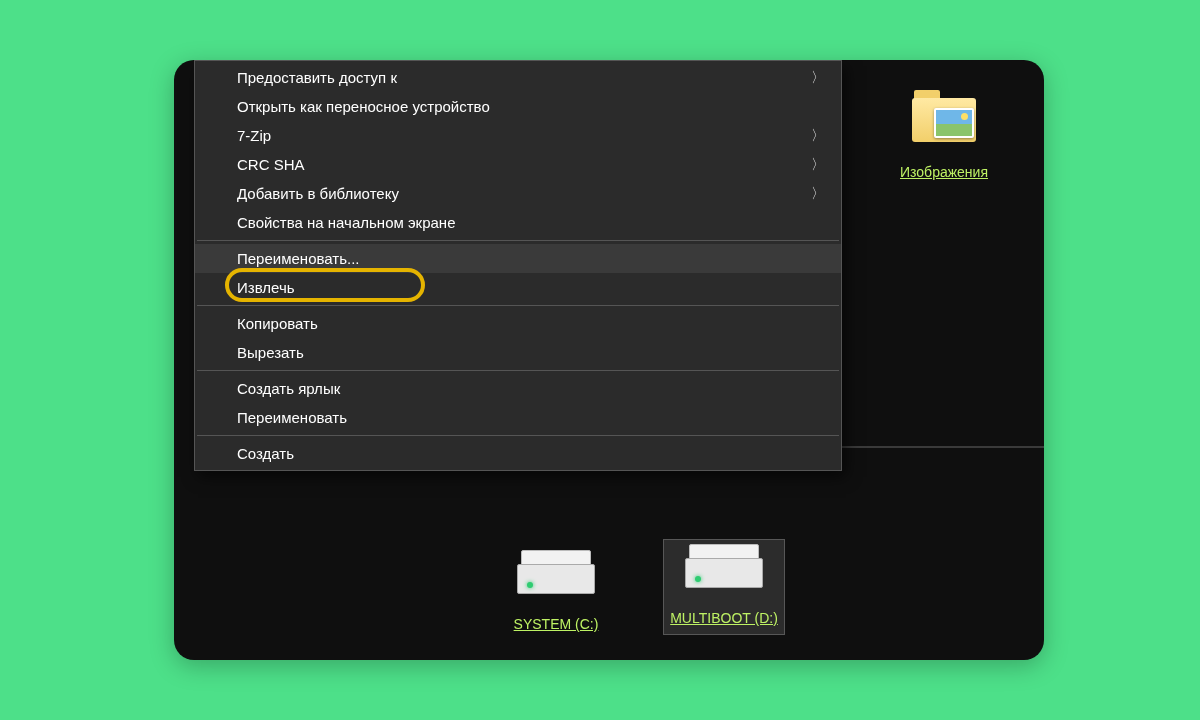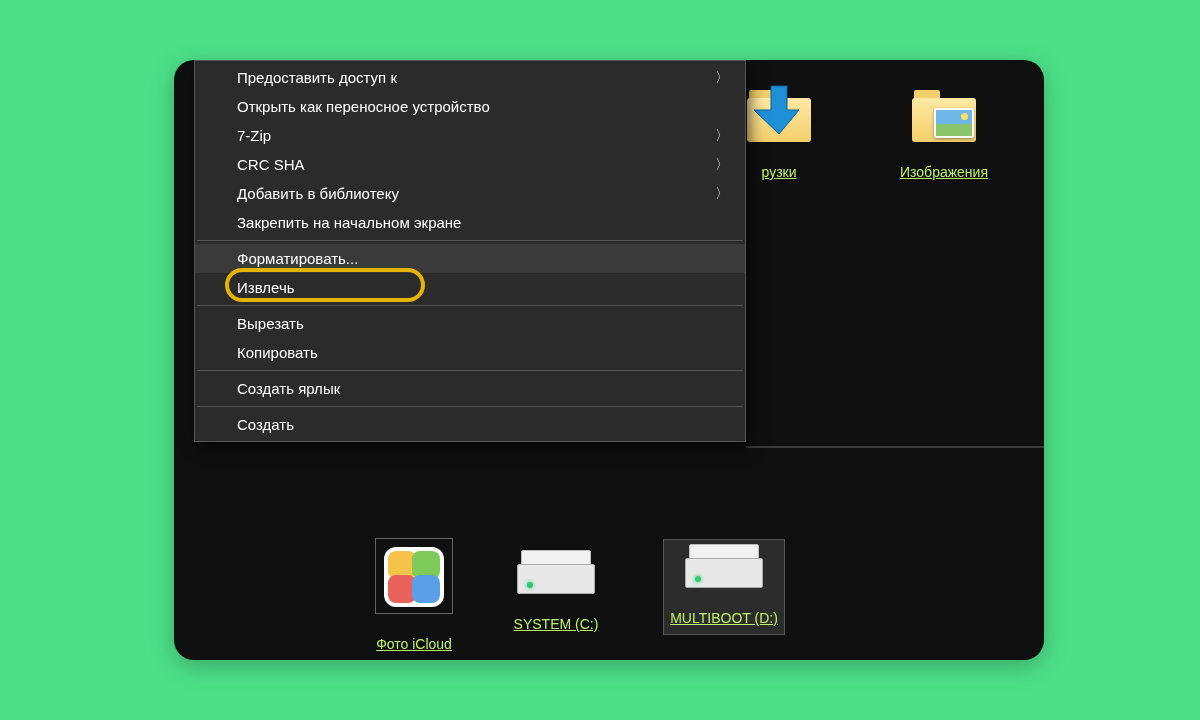--- a/index.html
+++ b/index.html
@@ -133,21 +133,21 @@
   .photos-wrap {
     border: 1px solid rgba(255,255,255,0.35);
     padding: 8px 8px 6px 8px;
   }
 
   
   .context-menu {
     position: absolute;
     left: 20px;
     top: 0px;
-    width: 552px;
+    width: 648px;
     background: #2b2b2b;
     border: 1px solid #555;
     box-shadow: 4px 6px 14px rgba(0,0,0,0.6);
     padding: 2px 0;
     color: #fff;
     font-size: 15px;
   }
   .menu-item {
     padding: 6px 18px 6px 42px;
     position: relative;
@@ -209,31 +209,20 @@
           <div class="sky"></div>
             <div class="land"></div>
             <div class="sun"></div>
         </div>
       </div>
       <span class="label">Изображения</span>
     </div>
 
     <div class="thin-div" style="left:572px; top:386px; width:298px;"></div>
 
-    <div class="desktop-icon" style="left:180px; top:478px;">
-      <div class="photos-wrap" style="display:inline-block;">
-        <div class="photos-tile">
-          <div class="petal p1"></div>
-            <div class="petal p2"></div>
-            <div class="petal p3"></div>
-            <div class="petal p4"></div>
-        </div>
-      </div>
-      <span class="label">Фото iCloud</span>
-    </div>
 
     <div class="desktop-icon" style="left:322px; top:490px;">
       <div class="drive-icon-box">
         <div class="drive-top"></div>
           <div class="drive-body"></div>
           <div class="drive-led"></div>
       </div>
       <span class="label">SYSTEM (C:)</span>
     </div>
 
@@ -265,45 +254,48 @@
     </div>
     <div class="menu-item">
       <span>CRC SHA</span>
       <span class="arrow">〉</span>
     </div>
     <div class="menu-item">
       <span>Добавить в библиотеку</span>
       <span class="arrow">〉</span>
     </div>
     <div class="menu-item">
-      <span>Закрепить на начальном экране</span>
+      <span>Свойства на начальном экране</span>
     </div>
 
     <div class="menu-sep"></div>
 
     <div class="menu-item hover" style="position:relative;">
-      <span>Форматировать...</span>
+      <span>Переименовать...</span>
     </div>
     <div class="menu-item">
       <span>Извлечь</span>
     </div>
 
     <div class="menu-sep"></div>
 
     <div class="menu-item">
+      <span>Копировать</span>
+    </div>
+    <div class="menu-item">
       <span>Вырезать</span>
     </div>
-    <div class="menu-item">
-      <span>Копировать</span>
-    </div>
 
     <div class="menu-sep"></div>
 
     <div class="menu-item">
       <span>Создать ярлык</span>
+    </div>
+    <div class="menu-item">
+      <span>Переименовать</span>
     </div>
 
     <div class="menu-sep"></div>
 
     <div class="menu-item">
       <span>Создать</span>
     </div>
 
     <div class="highlight-ring" style="left:30px; top:207px; width:200px; height:34px;"></div>
   </div>

